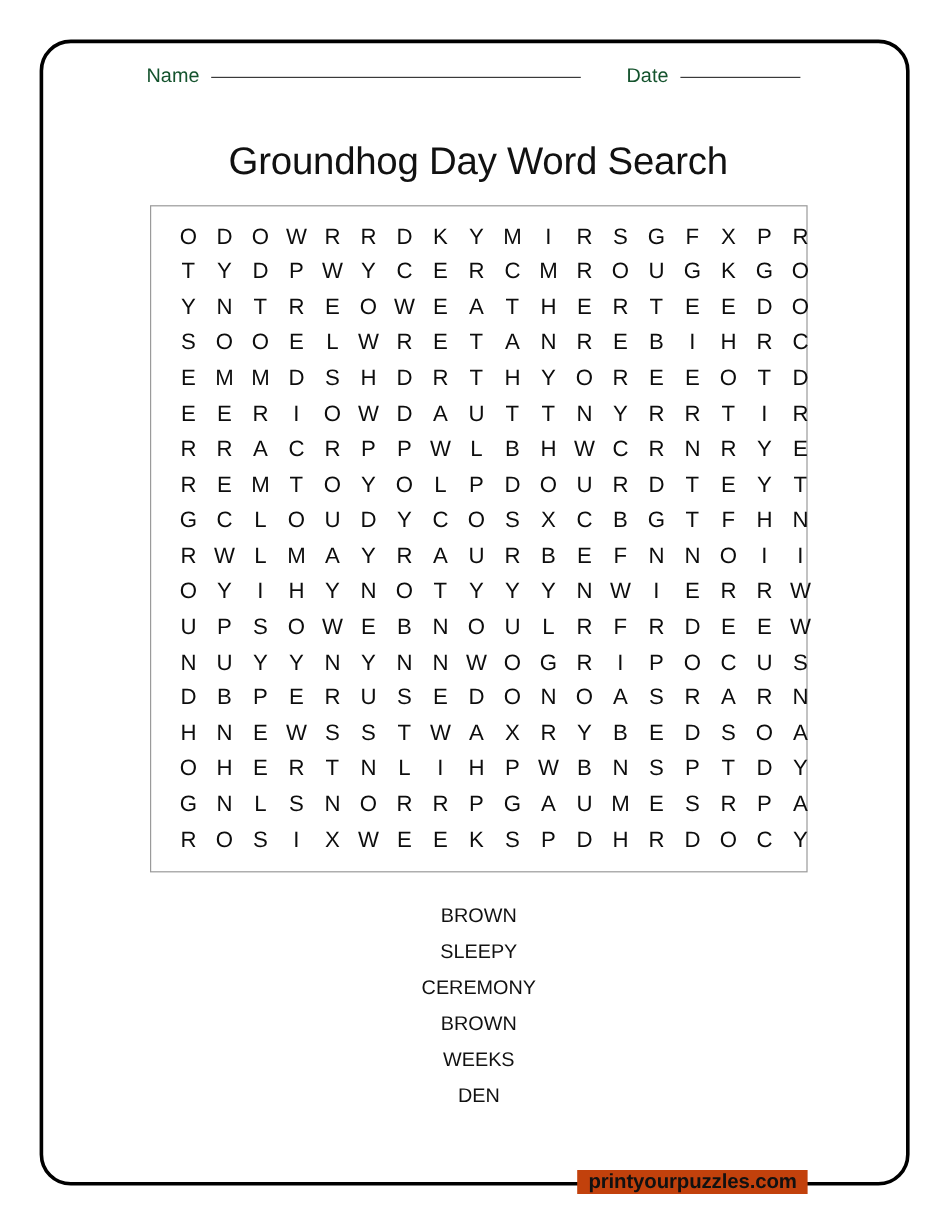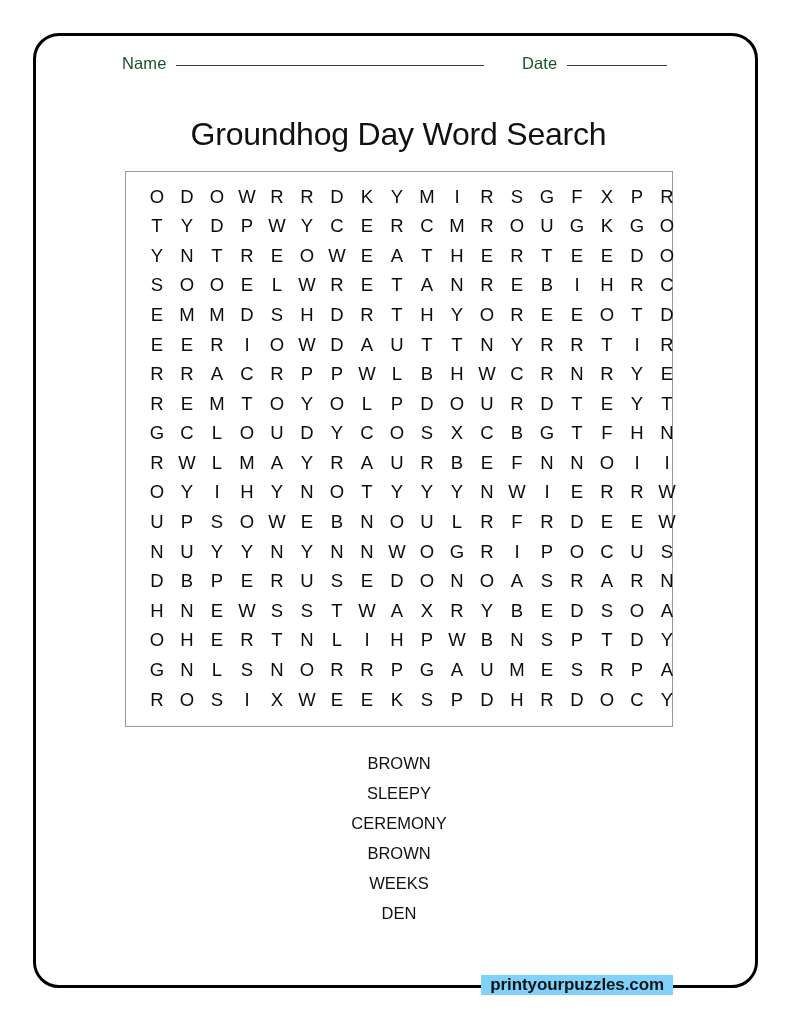--- a/index.html
+++ b/index.html
@@ -147,21 +147,21 @@
     height: 26px;
     display: flex;
     flex-direction: row;
     align-items: center;
     justify-content: flex-end;
     padding-right: 26px;
     box-sizing: border-box;
     pointer-events: none;
   }
   #footer-text {
-    background: #7dd3fc;
+    background: #c2410c;
     padding: 0 9px;
     font-size: 17px;
     font-weight: bold;
     color: #111111;
     letter-spacing: -0.1px;
     white-space: nowrap;
     line-height: 20px;
   }
   #footer-gap-right {
     width: 62px;

